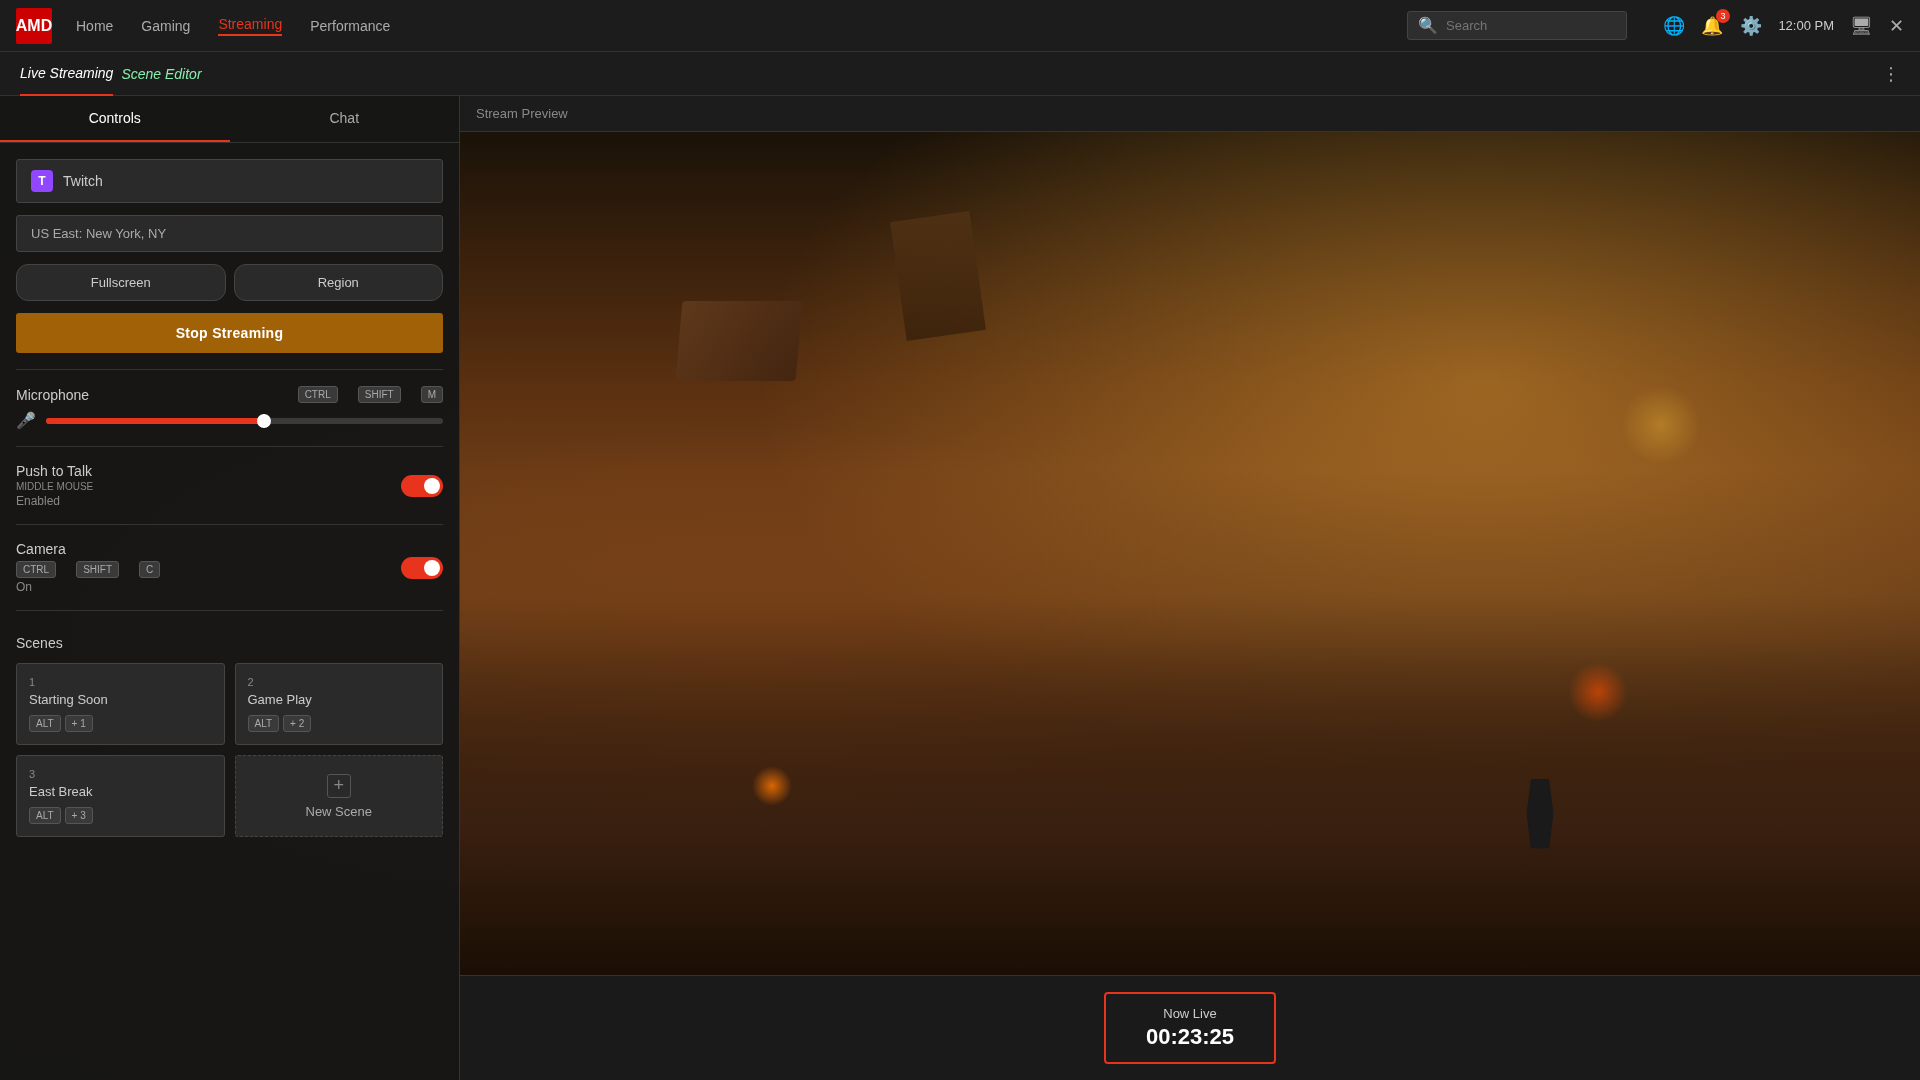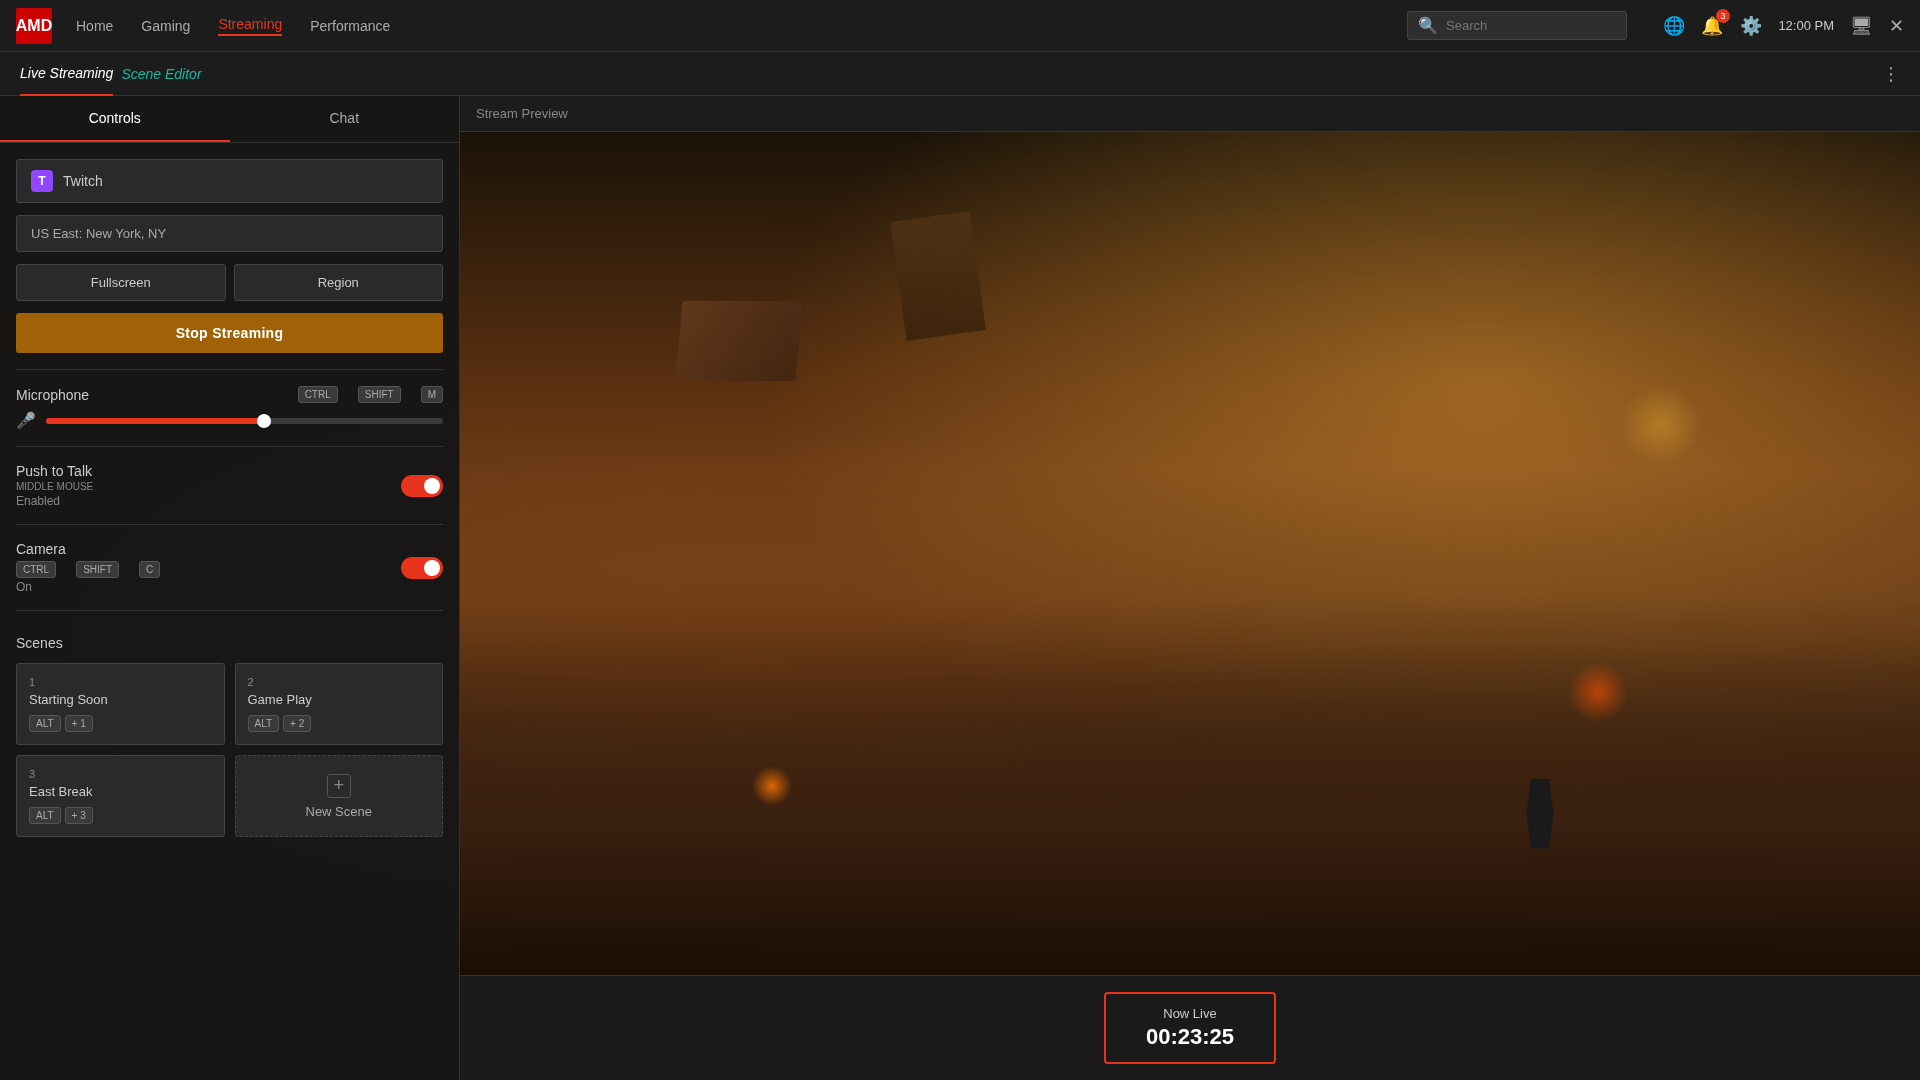--- a/index.html
+++ b/index.html
@@ -135,21 +135,21 @@
     }
 
     .secondary-nav-links {
       display: flex;
       gap: 8px;
       align-items: center;
       font-style: italic;
     }
 
     .sec-nav-link {
-      color: #14b8a6;
+      color: #86efac;
       font-size: 14px;
       cursor: pointer;
       height: 44px;
       display: flex;
       align-items: center;
     }
 
     .sec-nav-link.active {
       color: #fff;
       border-bottom: 2px solid #e8341c;
@@ -247,21 +247,21 @@
 
     .display-btns {
       display: flex;
       gap: 8px;
     }
 
     .display-btn {
       flex: 1;
       background: #2a2a2a;
       border: 1px solid #444;
-      border-radius: 3px;
+      border-radius: 12px;
       padding: 10px;
       text-align: center;
       color: #ccc;
       font-size: 13px;
       cursor: pointer;
     }
 
     .stop-btn {
       background: #a16207;
       border: none;

